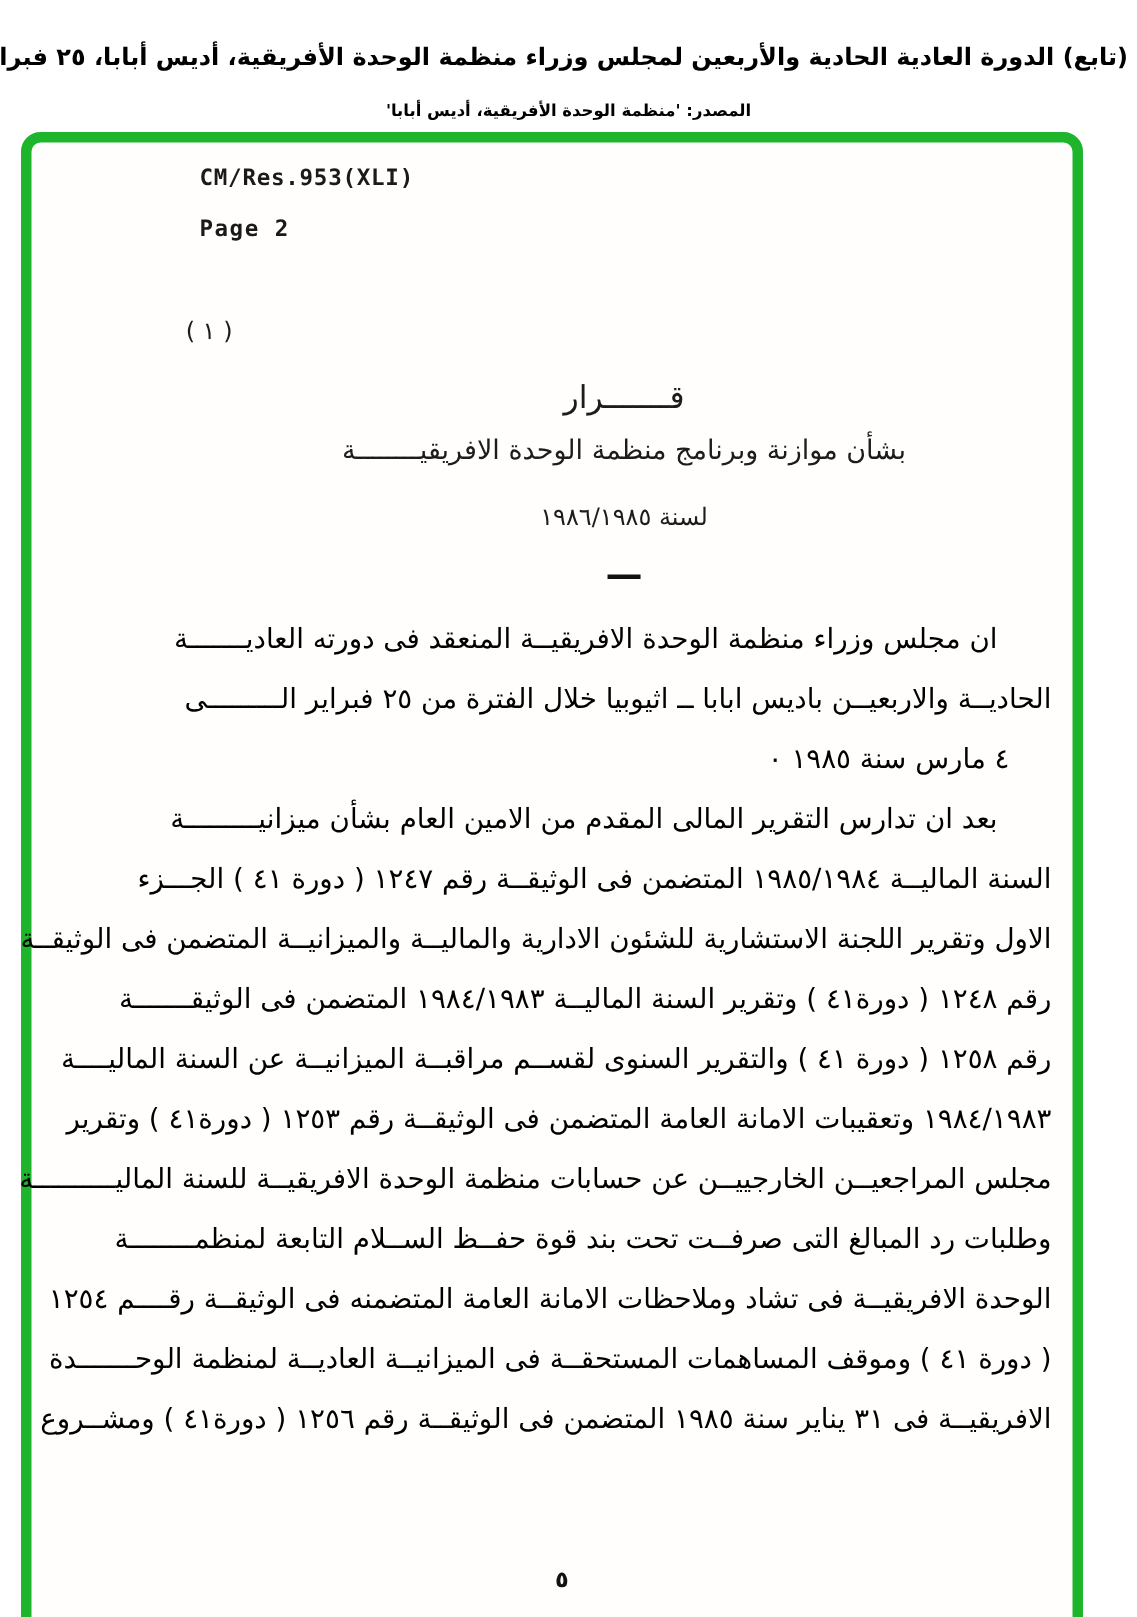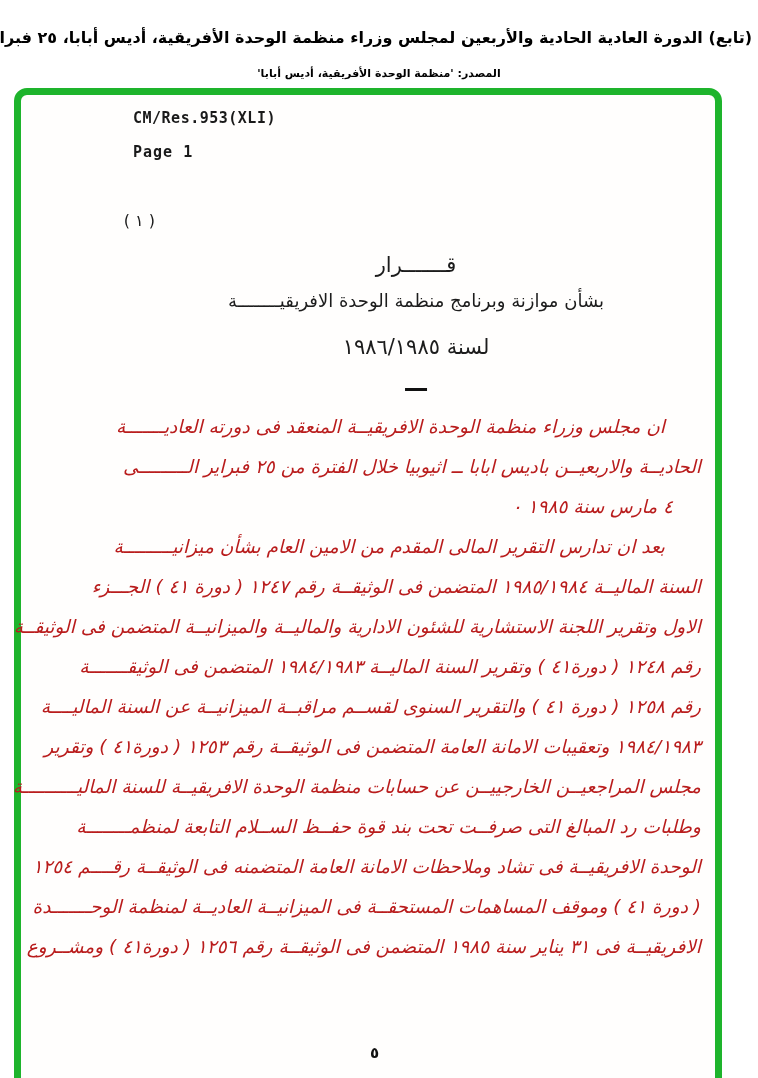--- a/index.html
+++ b/index.html
@@ -27,24 +27,24 @@
     font-size:15px;font-weight:600;color:#1a1a1a;letter-spacing:1px;
   }
   .itemnum{position:absolute;right:560px;top:116px;font-size:16px;color:#1c1c1c;white-space:nowrap;}
   
   .titleblock{
     position:absolute;top:148px;left:50%;transform:translateX(calc(-50% + 48px));
     text-align:center;white-space:nowrap;color:#1c1c1c;
   }
   .doc-title{font-size:21px;line-height:1;margin-top:12px;}
   .doc-sub1{font-size:18px;line-height:1;margin-top:16px;}
-  .doc-sub2{font-size:21px;line-height:1;margin-top:27px;}
+  .doc-sub2{font-size:16px;line-height:1;margin-top:27px;}
   .title-dash{width:22px;height:3px;background:#111;margin:30px auto 0;}
   
-  .body-text{position:absolute;top:312px;right:14px;left:16px;color:#b91c1c;font-style:italic;}
+  .body-text{position:absolute;top:312px;right:14px;left:16px;color:#000000;}
   .bline{
     height:40px;line-height:40px;font-size:18.5px;white-space:nowrap;
     text-align:right;overflow:visible;
   }
   .p-start{padding-right:36px;}
   .short{padding-right:28px;}
   
   .pagenum{position:absolute;left:370px;top:1044px;font-size:15px;font-weight:bold;color:#111;}
 </style>
 </head>
@@ -52,21 +52,21 @@
 
 <div class="page">
 
   <header class="top-header">
     <div class="hdr1">(تابع)  الدورة العادية الحادية والأربعين لمجلس وزراء منظمة الوحدة الأفريقية، أديس أبابا، ٢٥ فبراير – ٤ مارس ١٩٨٥</div>
     <div class="hdr2">المصدر:  'منظمة الوحدة الأفريقية، أديس أبابا'</div>
   </header>
 
   <div class="doc-frame">
     <div class="ref">CM/Res.953(XLI)</div>
-    <div class="pagelabel">Page 1</div>
+    <div class="pagelabel">Page 2</div>
     <div class="itemnum">( ١ )</div>
 
     <div class="titleblock">
       <div class="doc-title">قـــــــرار</div>
       <div class="doc-sub1">بشأن موازنة وبرنامج منظمة الوحدة الافريقيــــــــة</div>
       <div class="doc-sub2">لسنة ١٩٨٦/١٩٨٥</div>
       <div class="title-dash"></div>
     </div>
 
     <div class="body-text">

